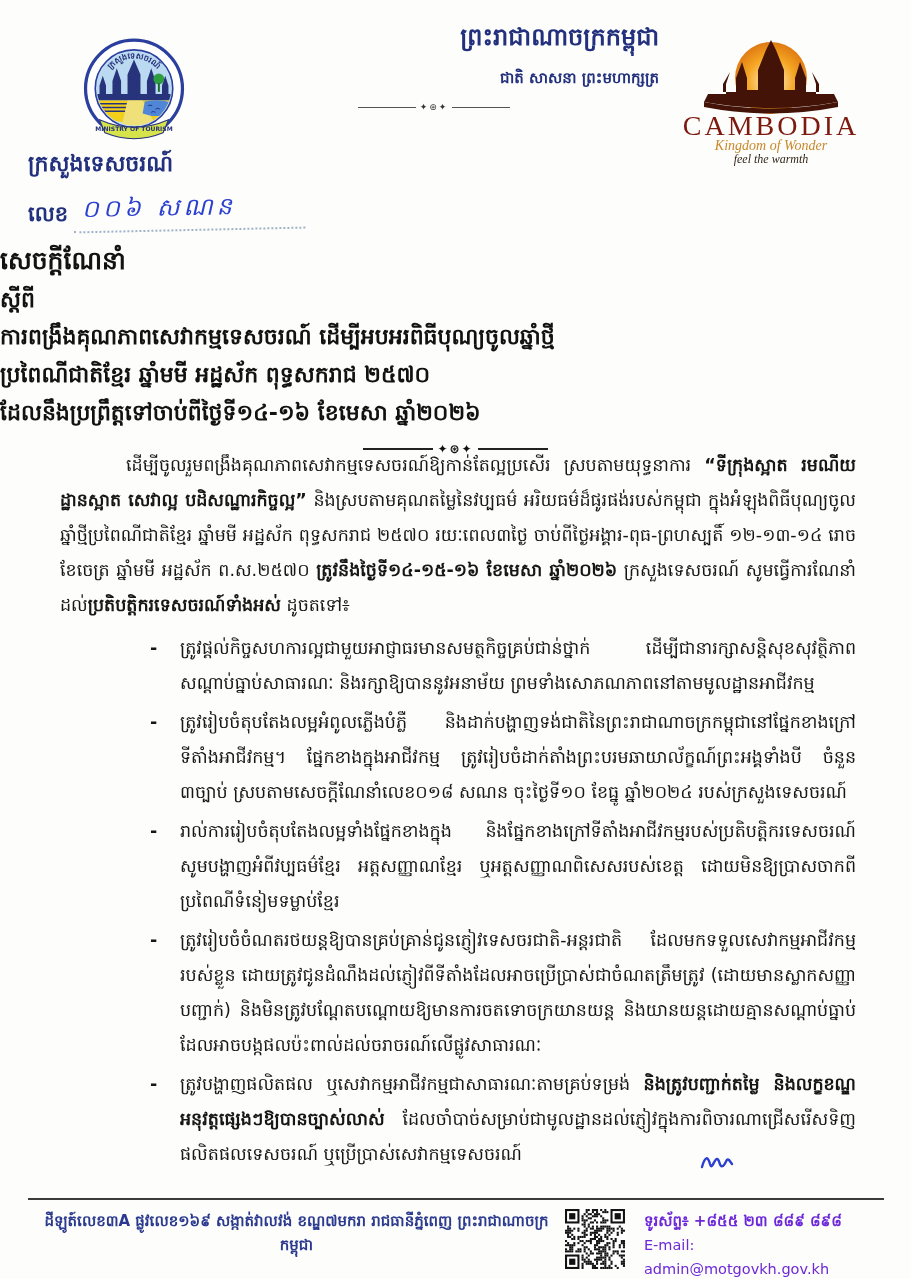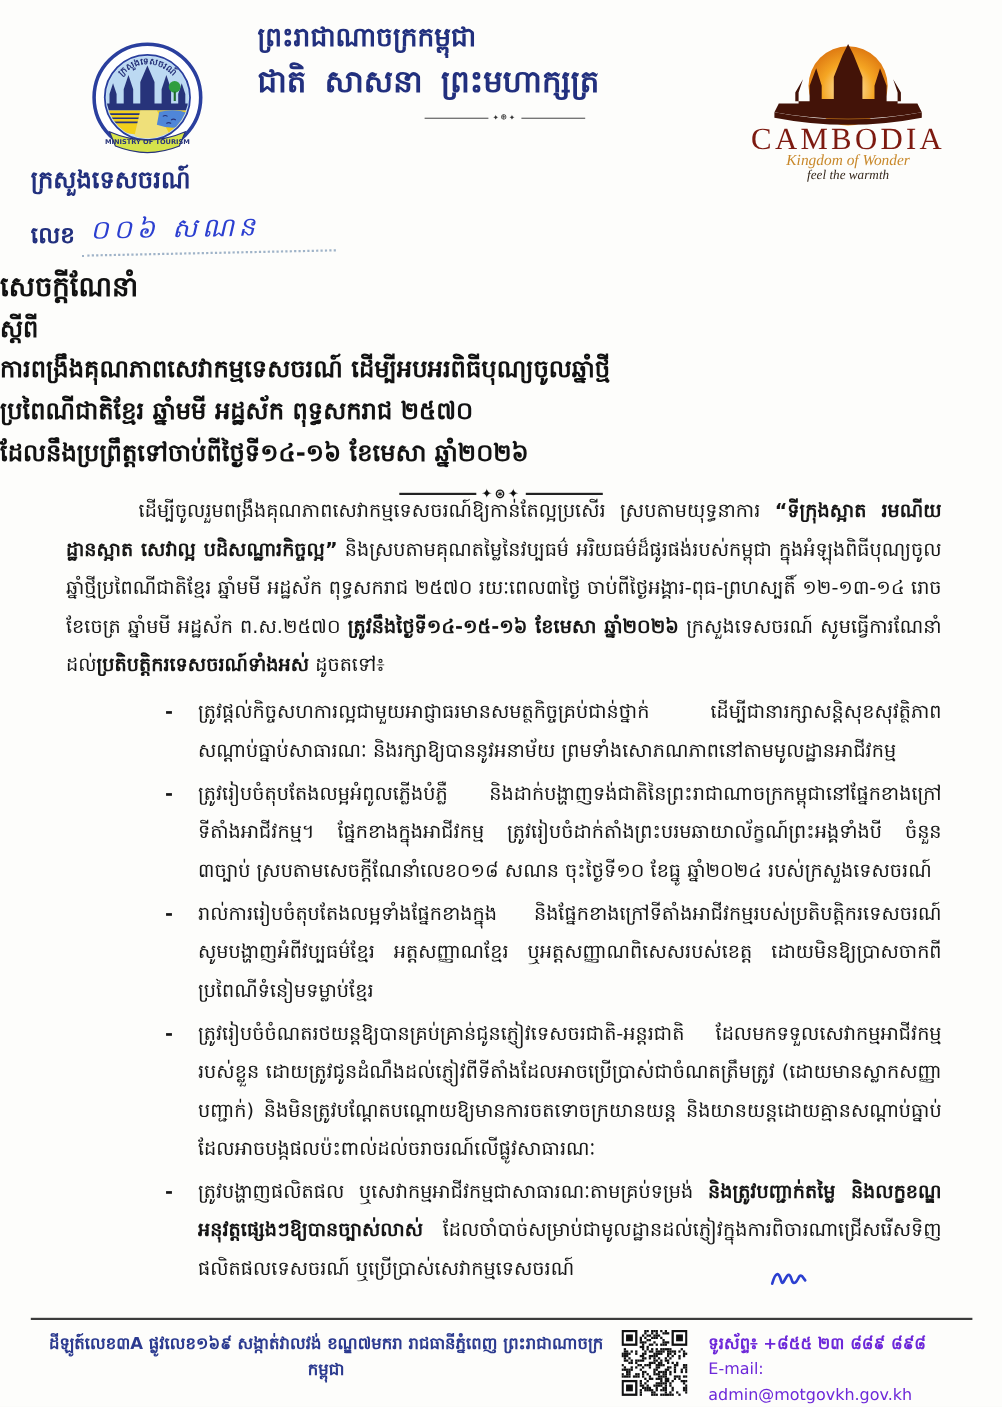--- a/index.html
+++ b/index.html
@@ -4,23 +4,23 @@
 <style>
   html,body{margin:0;padding:0;background:#e8e8e8;}
   .page{
     position:relative;width:911px;height:1279px;margin:0 auto;
     background:#fdfdfb;overflow:hidden;
     font-family:"DejaVu Sans",sans-serif;color:#161616;
   }
   .bold{font-weight:bold;}
   
   .seal{position:absolute;left:80px;top:38px;width:108px;height:112px;}
-  .header-center{position:absolute;left:234px;top:16px;width:450px;text-align:left;color:#22307e;font-family:Liberation Mono, monospace;}
+  .header-center{position:absolute;left:209px;top:16px;width:450px;text-align:right;color:#22307e;}
   .hc1{font-size:24px;font-weight:bold;line-height:42px;}
-  .hc2{font-size:28px;font-weight:bold;line-height:40px;}
+  .hc2{font-size:15px;font-weight:bold;line-height:40px;}
   .ornament{display:flex;align-items:center;justify-content:center;margin-top:4px;}
   .orn-line{height:1px;background:#555;width:58px;}
   .orn-glyph{font-size:9px;color:#333;padding:0 4px;letter-spacing:2px;}
   .ornament.big .orn-line{width:70px;height:2px;background:#222;}
   .ornament.big .orn-glyph{font-size:12px;color:#111;}
   .cambodia-logo{position:absolute;left:646px;top:28px;width:250px;height:138px;}
   .ministry-name{position:absolute;left:28px;top:150px;font-size:22px;font-weight:bold;color:#22307e;}
   .ref-line{position:absolute;left:28px;top:192px;font-size:21px;font-weight:bold;color:#22307e;display:flex;align-items:flex-end;}
   .ref-hand{
     display:inline-block;min-width:215px;margin-left:6px;padding:0 8px 2px 8px;

